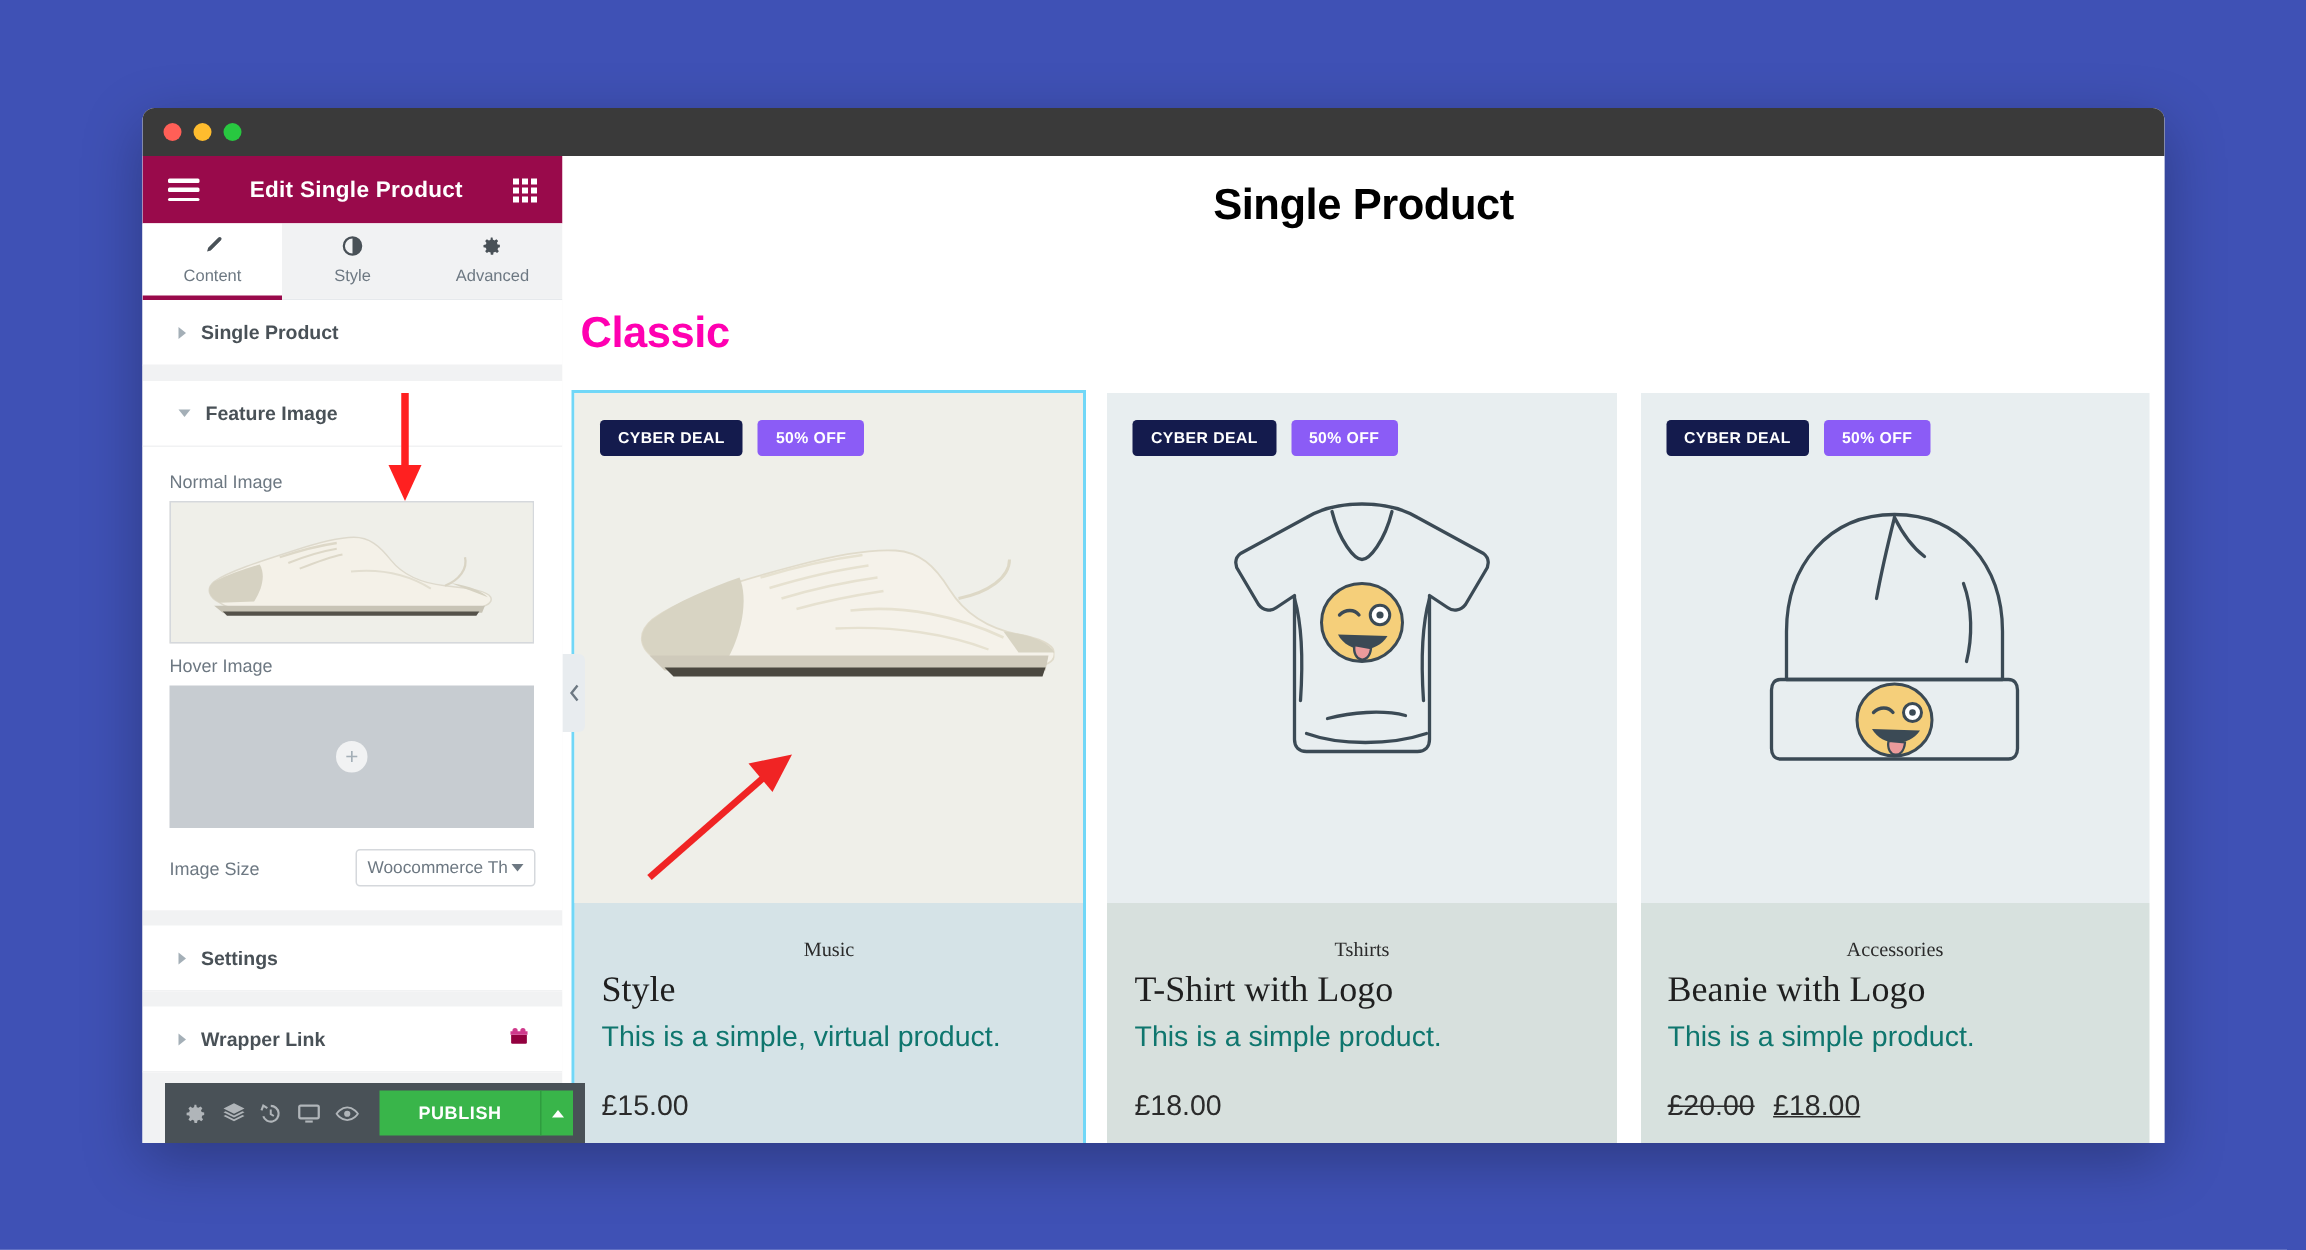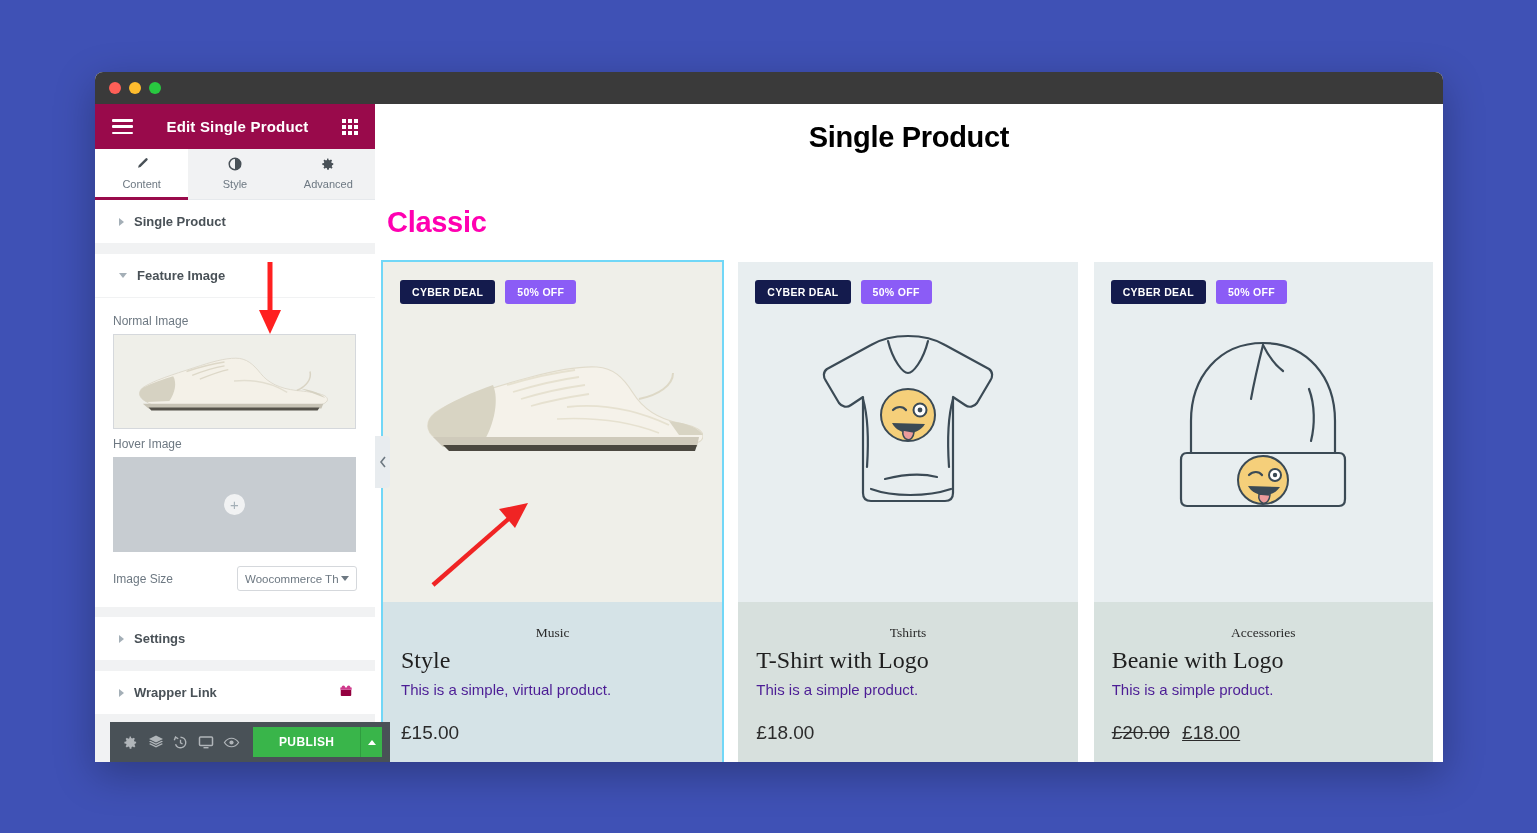--- a/index.html
+++ b/index.html
@@ -137,21 +137,21 @@
   .badges { position: absolute; left: 17px; top: 18px; display: flex; gap: 10px; z-index: 3; }
   .badge { font-size: 10.5px; font-weight: bold; color: #fff; padding: 6px 12px; border-radius: 3px; letter-spacing: .3px; }
   .badge.deal { background: #141b4d; }
   .badge.off { background: #8b5cf6; }
   .card-info { padding: 23px 18px 30px; }
   .card-info.c1 { background: #d5e3e7; }
   .card-info.c2 { background: #d7e0dd; }
   .card-info.c3 { background: #d7e1de; }
   .cat { font-family: "Liberation Serif", serif; font-size: 13.5px; color: #2b2b2b; text-align: center; }
   .pname { font-family: "Liberation Serif", serif; font-size: 24px; color: #1f1f1f; margin-top: 6px; font-weight: normal; }
-  .pdesc { font-size: 15px; color: #4c1d95; margin-top: 7px; }
+  .pdesc { font-size: 19px; color: #0f766e; margin-top: 7px; }
   .price { font-size: 19px; color: #2b2b2b; margin-top: 24px; }
   .price .old { text-decoration: line-through; margin-right: 7px; }
   .price .new { text-decoration: underline; }
 
   
   .arrow-ann { position: absolute; z-index: 20; pointer-events: none; }
 
   svg .str { fill: none; stroke: #3b4a55; stroke-width: 2.2; stroke-linecap: round; stroke-linejoin: round; }
 </style>
 </head>

